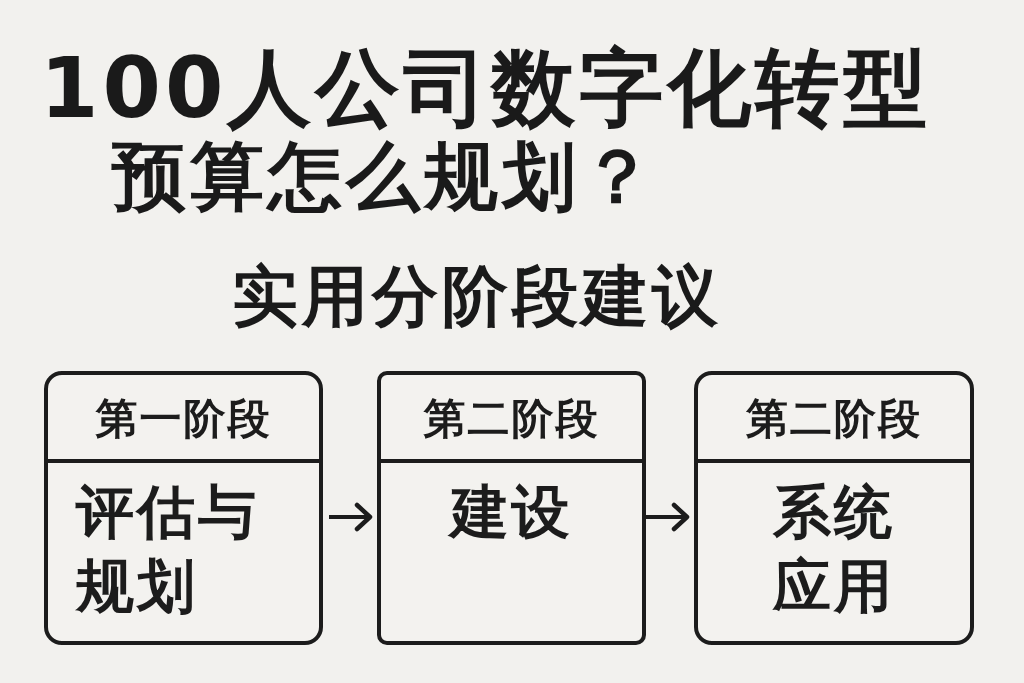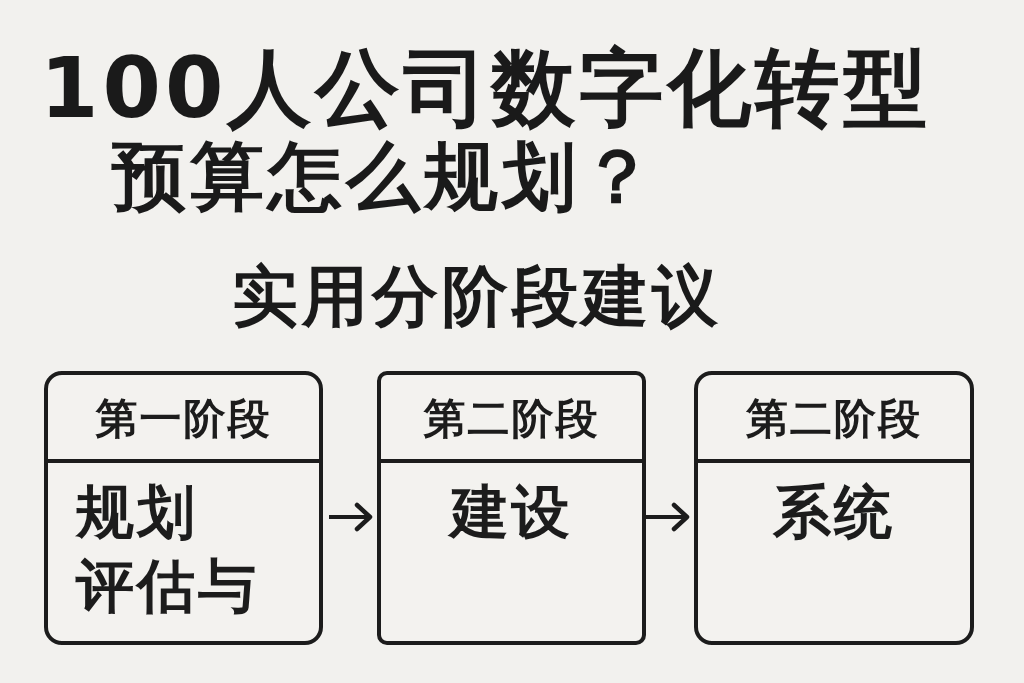--- a/index.html
+++ b/index.html
@@ -94,22 +94,22 @@
 </head>
 <body>
 
 <div class="title-line" id="title-1">100人公司数字化转型</div>
 <div class="title-line" id="title-2">预算怎么规划？</div>
 <div class="title-line" id="subtitle">实用分阶段建议</div>
 
 <div class="stage-box" id="stage-1">
   <div class="stage-header">第一阶段</div>
   <div class="stage-body">
+    <span>评估与</span>
     <span>规划</span>
-    <span>评估与</span>
   </div>
 </div>
 
 <svg class="arrow" id="arrow-1" viewBox="0 0 46 34">
   <line x1="0" y1="17" x2="40" y2="17" stroke="#1c1c1c" stroke-width="4"></line>
   <polyline points="28,5 41,17 28,29" fill="none" stroke="#1c1c1c" stroke-width="4.5" stroke-linecap="round" stroke-linejoin="round"></polyline>
 </svg>
 
 <div class="stage-box" id="stage-2">
   <div class="stage-header">第二阶段</div>
@@ -120,14 +120,15 @@
 
 <svg class="arrow" id="arrow-2" viewBox="0 0 46 34">
   <line x1="0" y1="17" x2="40" y2="17" stroke="#1c1c1c" stroke-width="4"></line>
   <polyline points="28,5 41,17 28,29" fill="none" stroke="#1c1c1c" stroke-width="4.5" stroke-linecap="round" stroke-linejoin="round"></polyline>
 </svg>
 
 <div class="stage-box" id="stage-3">
   <div class="stage-header">第二阶段</div>
   <div class="stage-body">
     <span>系统</span>
+    <span>应用</span>
   </div>
 </div>
 
 </body></html>

